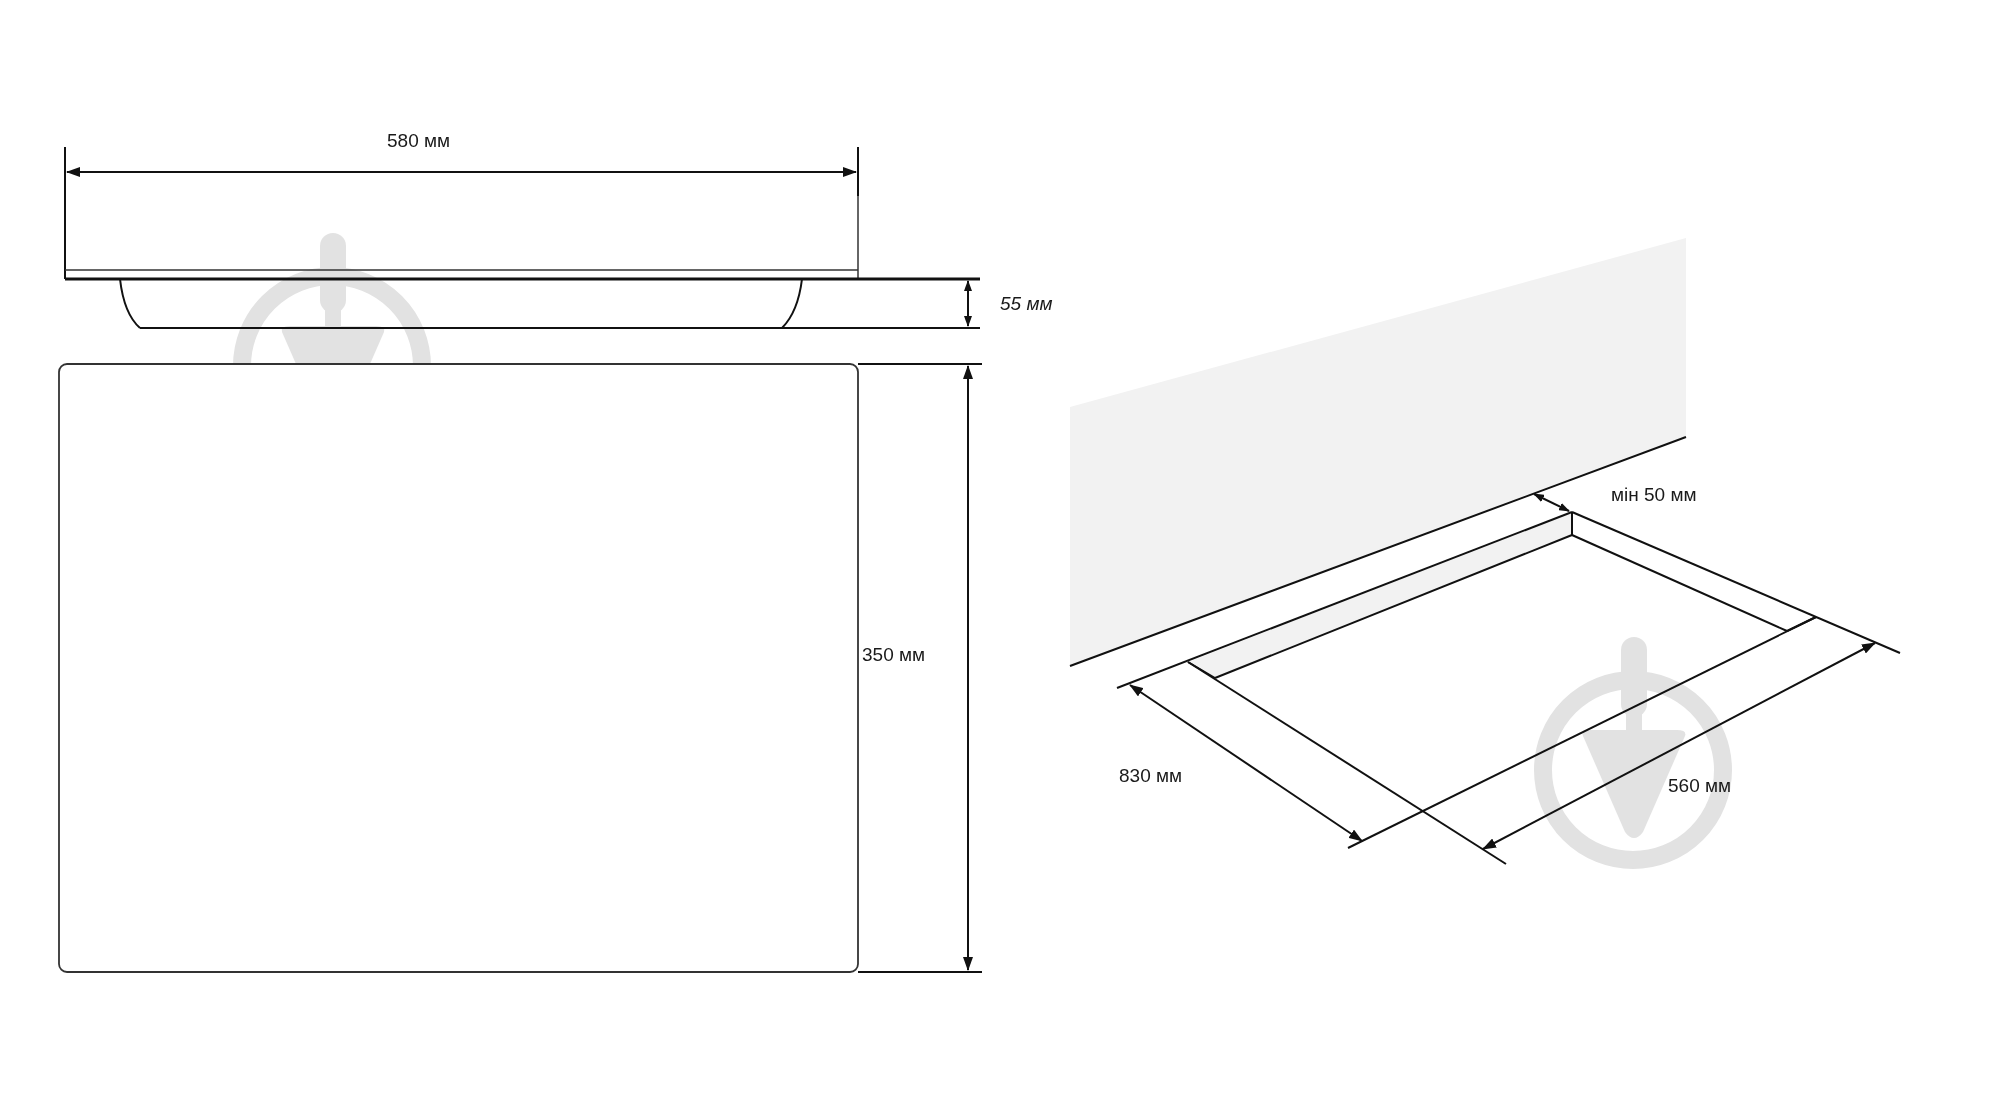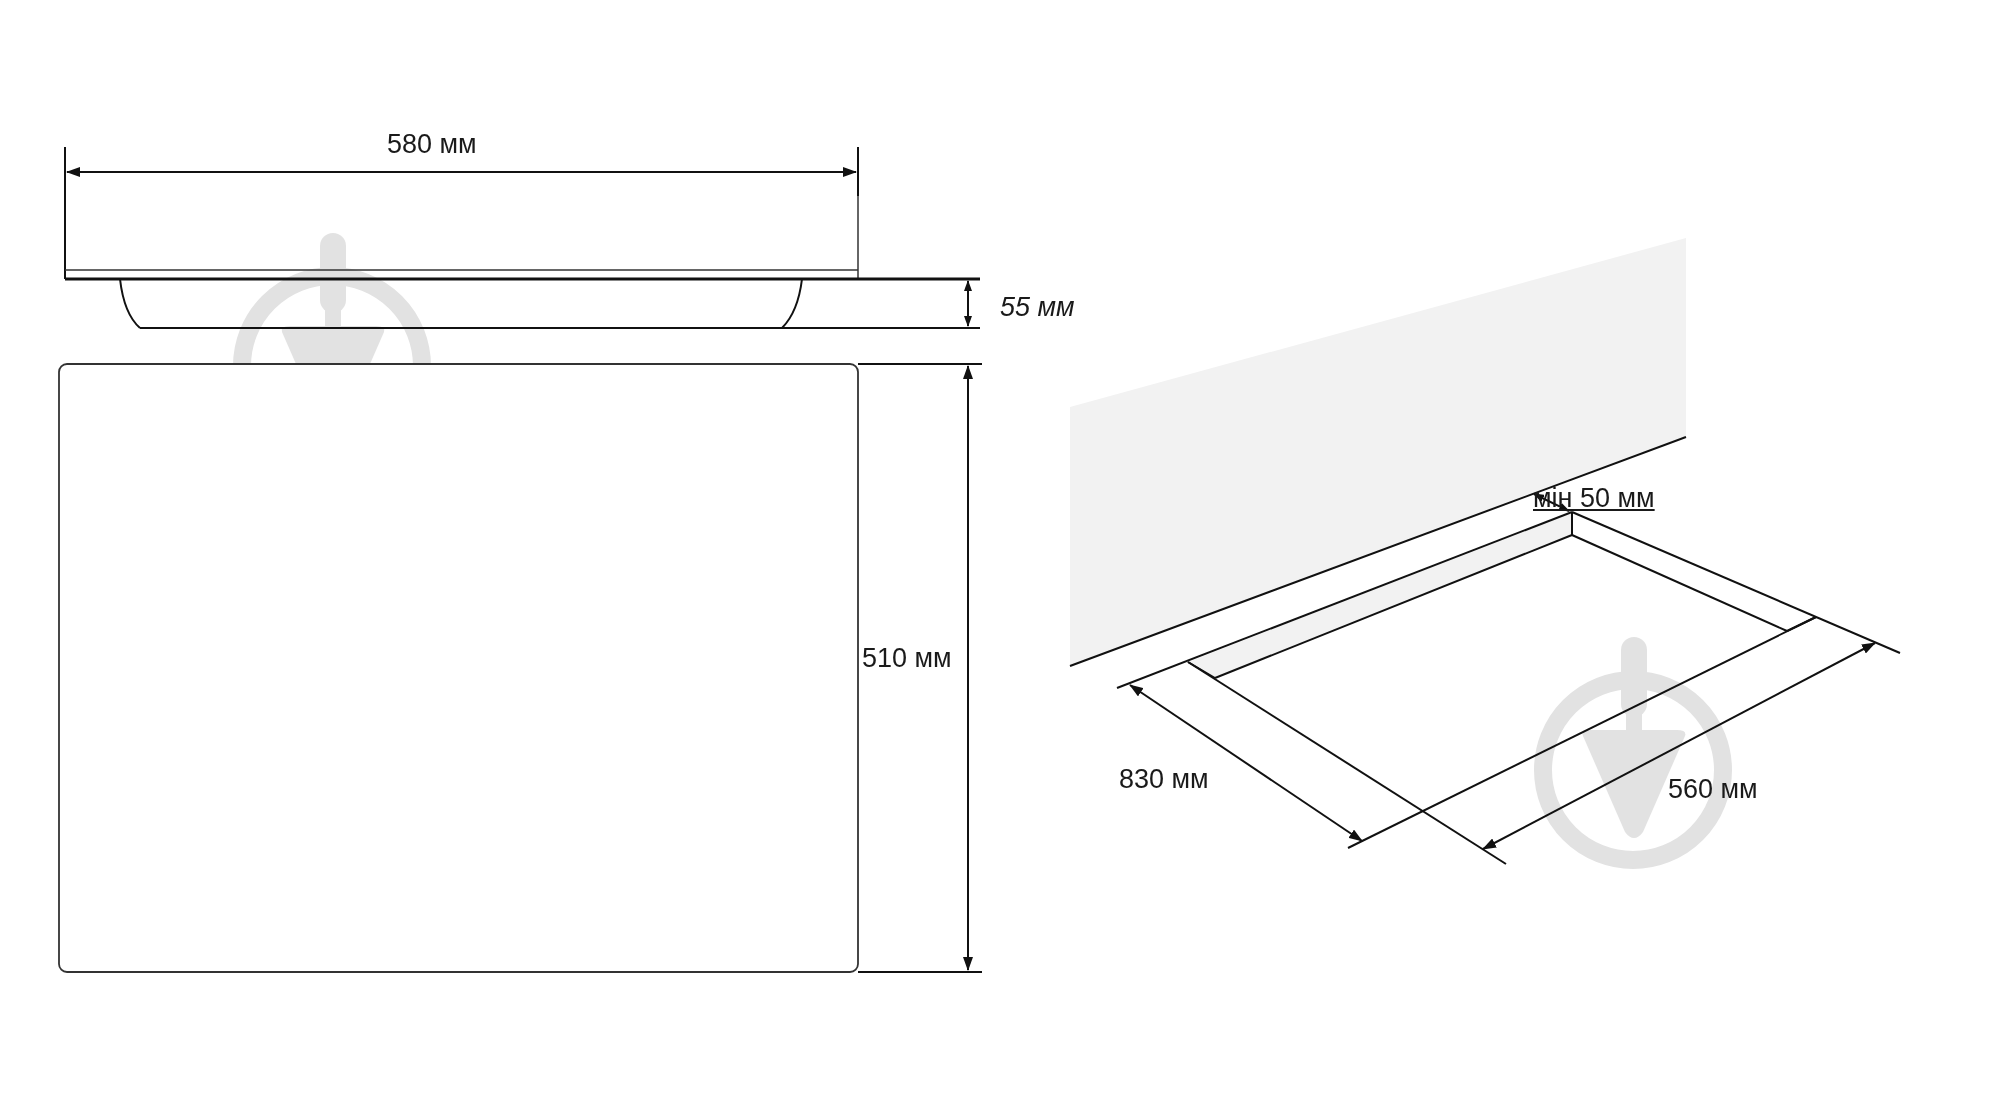--- a/index.html
+++ b/index.html
@@ -6,21 +6,21 @@
     body { width: 2000px; height: 1104px; position: relative; overflow: hidden; font-family: "Liberation Sans", sans-serif; }
     svg#diagram { position: absolute; left: 0; top: 0; width: 2000px; height: 1104px; }
     .ln { stroke: #111111; stroke-width: 2; fill: none; }
     .ln-thin { stroke: #333333; stroke-width: 1.5; fill: none; }
     .ln-thick { stroke: #111111; stroke-width: 3; fill: none; }
     .wm { fill: #e2e2e2; }
     .wm-ring { fill: none; stroke: #e2e2e2; stroke-width: 18; }
     .label {
       position: absolute;
       font-family: "Liberation Sans", sans-serif;
-      font-size: 27px;
+      font-size: 19px;
       color: #1a1a1a;
       white-space: nowrap;
       line-height: 1;
     }
   </style>
 </head>
 <body>
 
 <svg id="diagram" viewBox="0 0 2000 1104" xmlns="http://www.w3.org/2000/svg">
   <defs>
@@ -91,16 +91,16 @@
     <line class="ln" x1="1534" y1="494" x2="1569" y2="511" marker-start="url(#arrow-sm)" marker-end="url(#arrow-sm)"></line>
 
     <line class="ln" x1="1130" y1="685" x2="1362" y2="841" marker-start="url(#arrow)" marker-end="url(#arrow)"></line>
 
     <line class="ln" x1="1483" y1="849" x2="1875" y2="643" marker-start="url(#arrow)" marker-end="url(#arrow)"></line>
   </g>
 </svg>
 
 <div class="label" style="left:387px; top:131px;">580 мм</div>
 <div class="label" style="left:1000px; top:294px;font-style:italic;">55 мм</div>
-<div class="label" style="left:862px; top:645px;">510 мм</div>
-<div class="label" style="left:1533px; top:485px;text-decoration:underline;">мін 50 мм</div>
+<div class="label" style="left:862px; top:645px;">350 мм</div>
+<div class="label" style="left:1611px; top:485px;">мін 50 мм</div>
 <div class="label" style="left:1119px; top:766px;">830 мм</div>
 <div class="label" style="left:1668px; top:776px;">560 мм</div>
 
 </body></html>

